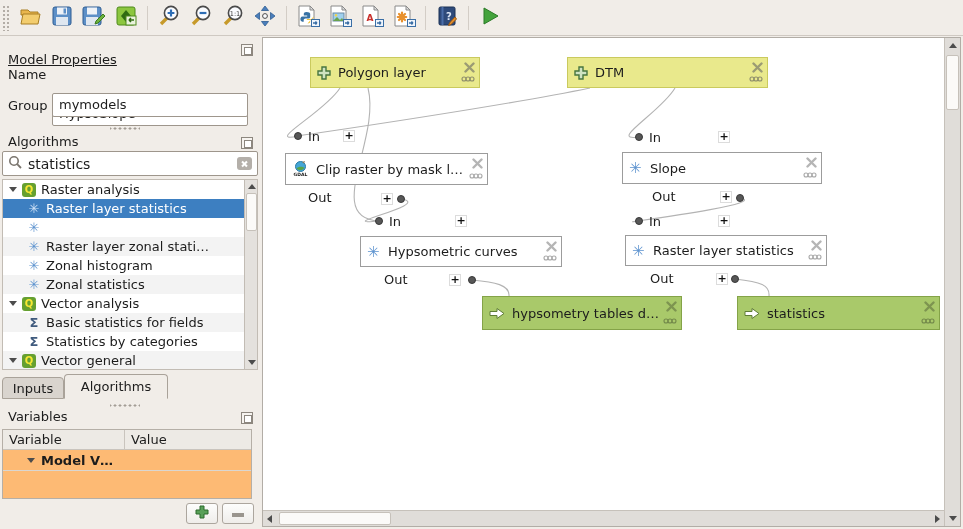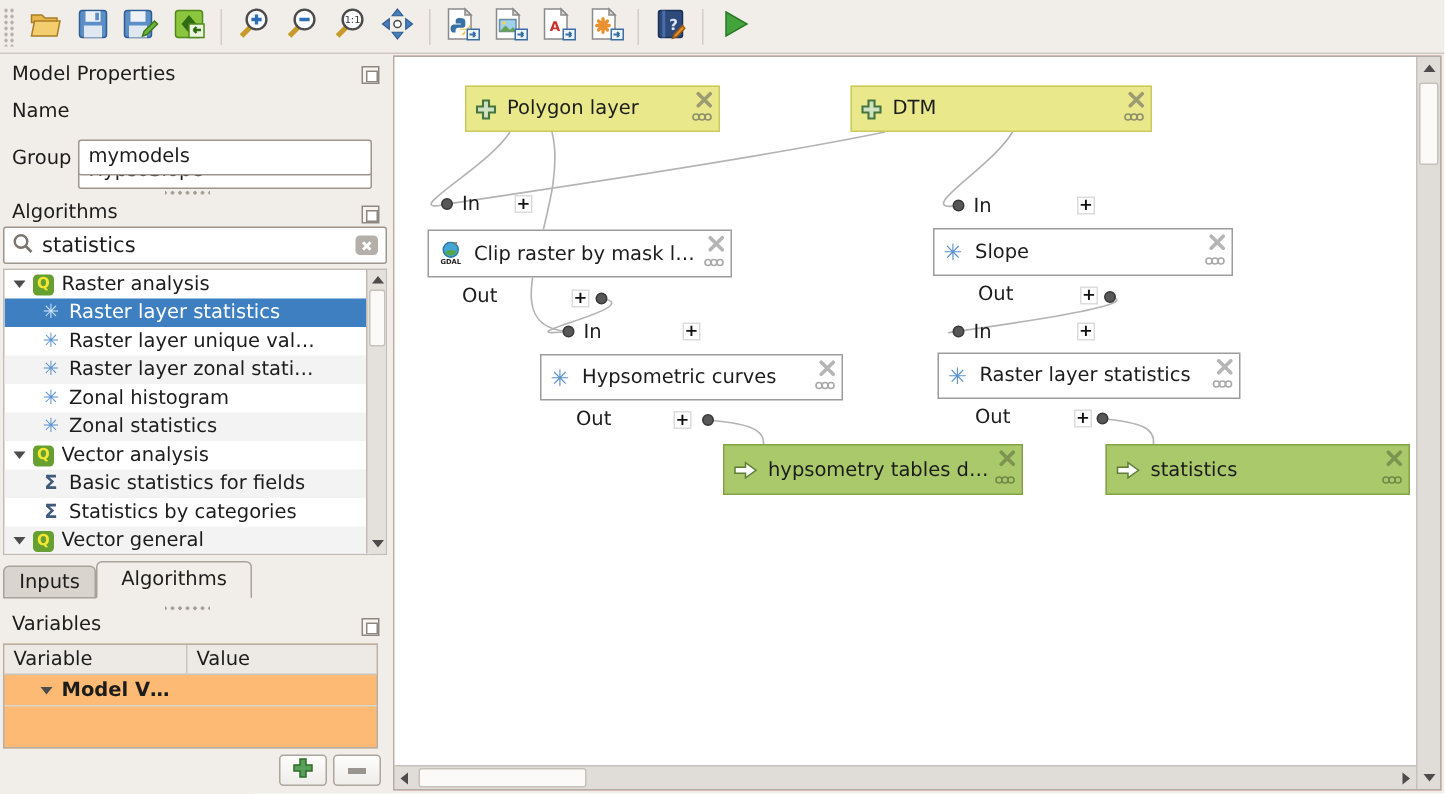--- a/index.html
+++ b/index.html
@@ -61,21 +61,21 @@
   .var-table{position:absolute;left:2px;top:429px;width:250px;height:70px;background:#fdba74;border:1px solid #b5afa7;}
   .var-head{height:20px;background:#edeae5;border-bottom:1px solid #c9c4bd;display:flex;font-size:13px;}
   .var-head .c1{width:122px;padding-left:6px;line-height:19px;border-right:1px solid #c9c4bd;}
   .var-head .c2{flex:1;padding-left:6px;line-height:19px;}
   .var-group{height:21px;border-bottom:1px solid #dad6d0;display:flex;align-items:center;font-weight:bold;padding-left:22px;}
   .var-group .tri-down{margin-right:6px;}
   .small-btn{position:absolute;top:503px;width:32px;height:21px;background:linear-gradient(#fdfdfc,#efedea);
     border:1px solid #aca69e;border-radius:3px;display:flex;align-items:center;justify-content:center;}
 
   
-  .canvas-frame{position:absolute;left:262px;top:37px;width:699px;height:490px;border:1px solid #b2ada6;background:#fca5a5;}
+  .canvas-frame{position:absolute;left:262px;top:37px;width:699px;height:490px;border:1px solid #b2ada6;background:#15803d;}
   .canvas{position:absolute;left:0;top:0;width:681px;height:472px;background:#fff;overflow:hidden;}
   .edges{position:absolute;left:0;top:0;}
 
   .node{position:absolute;display:flex;align-items:center;padding:0 22px 0 6px;font-size:13px;}
   .node .ntitle{white-space:nowrap;overflow:hidden;text-overflow:ellipsis;}
   .node.input{background:#e9e98c;border:1px solid #caca5e;height:31px;}
   .node.alg{background:#fff;border:1px solid #9c9c9c;}
   .node.output{background:#a9c96a;border:1px solid #84a348;height:34px;}
   .nicon{margin-right:7px;flex:none;display:flex;align-items:center;}
   .nx{position:absolute;right:4px;top:3px;}
@@ -244,21 +244,21 @@
     <div class="tb-btn">
         <span>
       <svg width="24" height="24" viewBox="0 0 24 24">
             <path d="M6 4l14 8-14 8z" fill="#44a33c" stroke="#2a7a26"></path>
           </svg></span>
       </div>
   </div>
 
   <div class="left-panel">
 
-    <div class="sec-title" style="top:5px;">Model Properties</div>
+    <div class="sec-title" style="top:15px;text-decoration:underline;">Model Properties</div>
     <div class="float-icon" style="left:241px;top:7px;"></div>
 
     <div class="field-label" style="left:8px;top:30px;">Name</div>
     <div class="text-input" style="left:52px;top:25px;width:196px;margin-top:40px;">HypsoSlope</div>
 
     <div class="field-label" style="left:8px;top:61px;">Group</div>
     <div class="text-input" style="left:52px;top:56px;width:196px;">mymodels</div>
 
     <div class="splitter-dots" style="top:88px;"></div>
 
@@ -282,21 +282,20 @@
         <span class="tree-label">Raster analysis</span>
       </div>
       <div class="tree-row selected">
         <span class="indent"></span>
         <span class="gear-glyph">✳</span>
         <span class="tree-label">Raster layer statistics</span>
       </div>
       <div class="tree-row">
         <span class="indent"></span>
         <span class="gear-glyph">✳</span>
-        <span class="tree-label">Raster layer unique val…</span>
       </div>
       <div class="tree-row alt">
         <span class="indent"></span>
         <span class="gear-glyph">✳</span>
         <span class="tree-label">Raster layer zonal stati…</span>
       </div>
       <div class="tree-row">
         <span class="indent"></span>
         <span class="gear-glyph">✳</span>
         <span class="tree-label">Zonal histogram</span>

